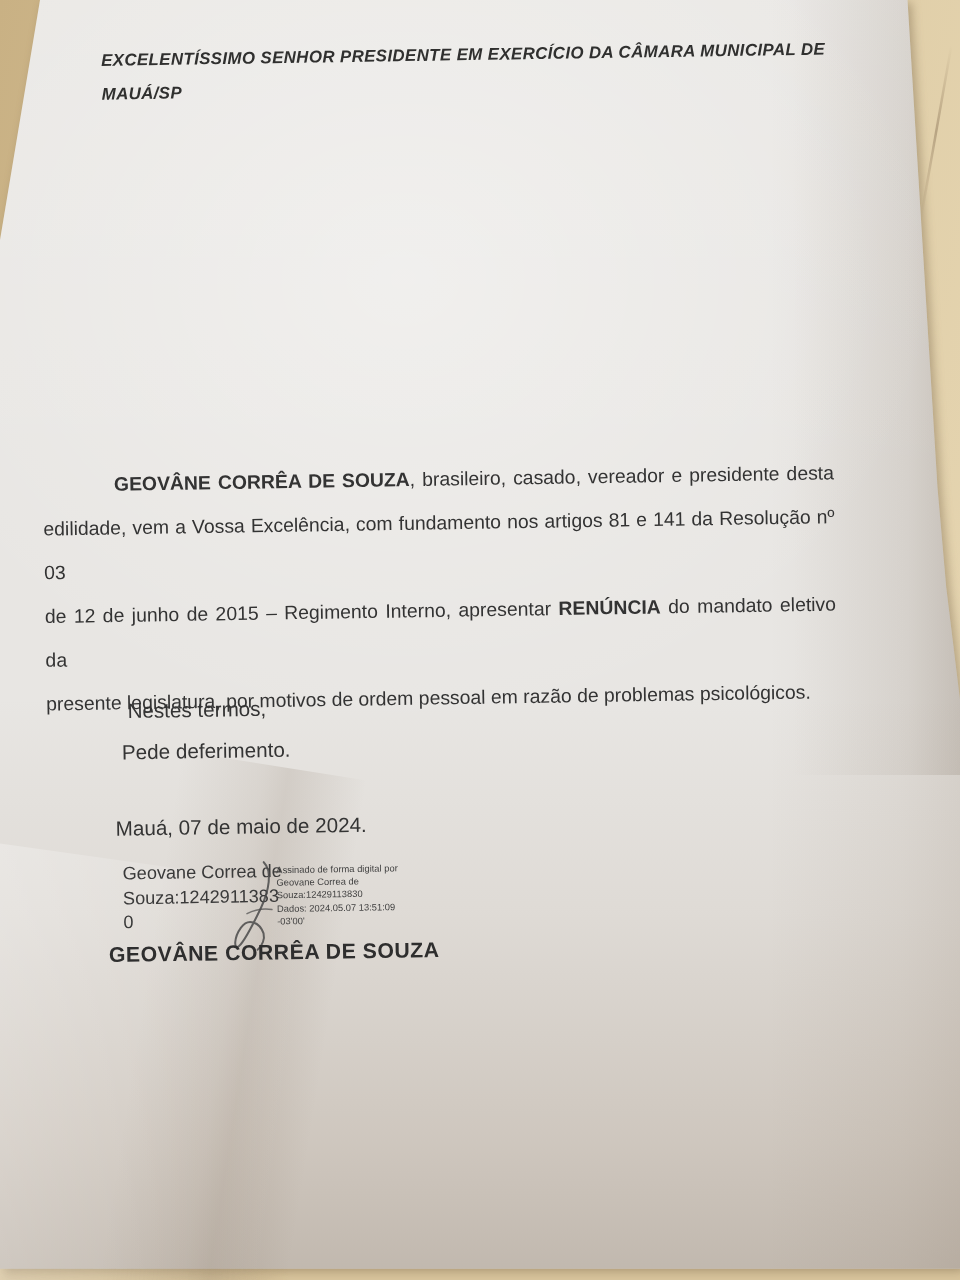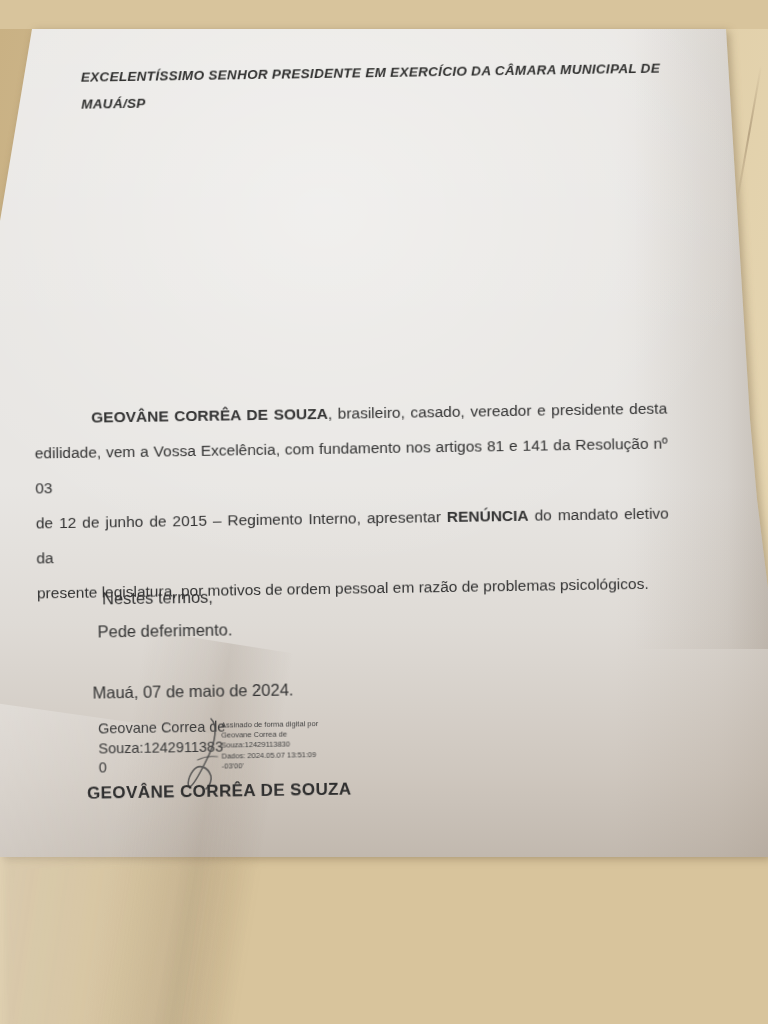--- a/index.html
+++ b/index.html
@@ -2,21 +2,21 @@
 <html><head>
 <meta charset="utf-8">
 <style>
   html, body {
     margin: 0; padding: 0;
     width: 768px; height: 1024px;
     overflow: hidden;
     background: #d8c49c;
     font-family: "Liberation Sans", sans-serif;
   }
-  .scene { position: relative; width: 768px; height: 828px; margin-top: 29px; }
+  .scene { position: relative; width: 768px; height: 1015px; }
 
   
   .desk {
     position: absolute; inset: 0;
     background: linear-gradient(100deg, #c9b184 0%, #d7c39a 40%, #e7d7b3 100%);
   }
   .desk-scratch {
     position: absolute; left: 748px; top: 35px;
     width: 2px; height: 140px;
     transform: rotate(10deg);

